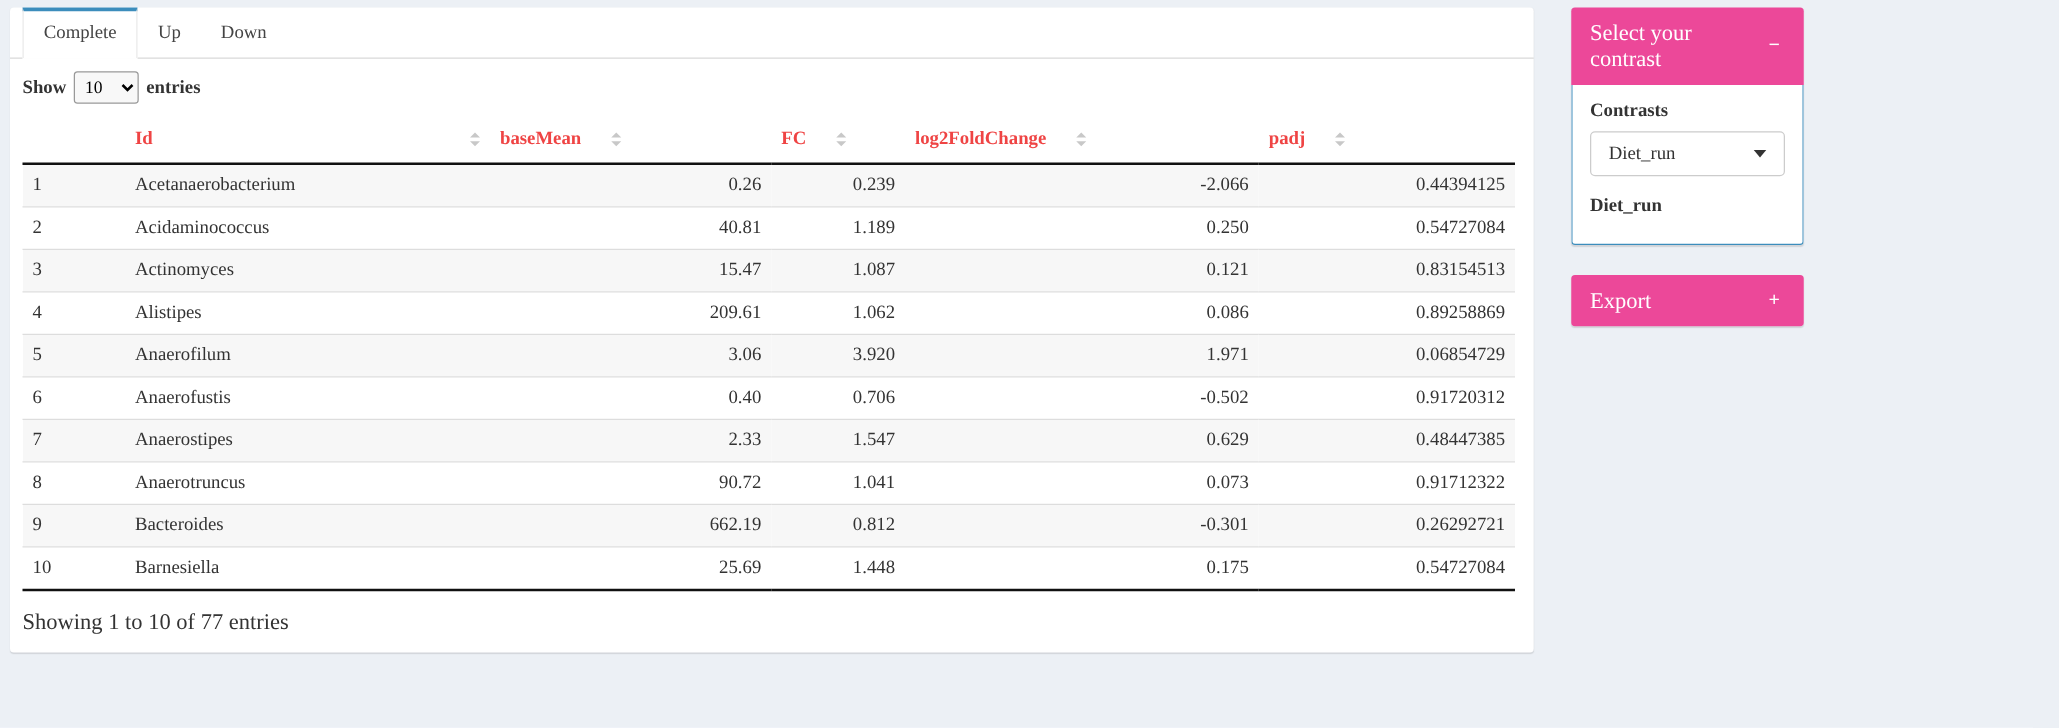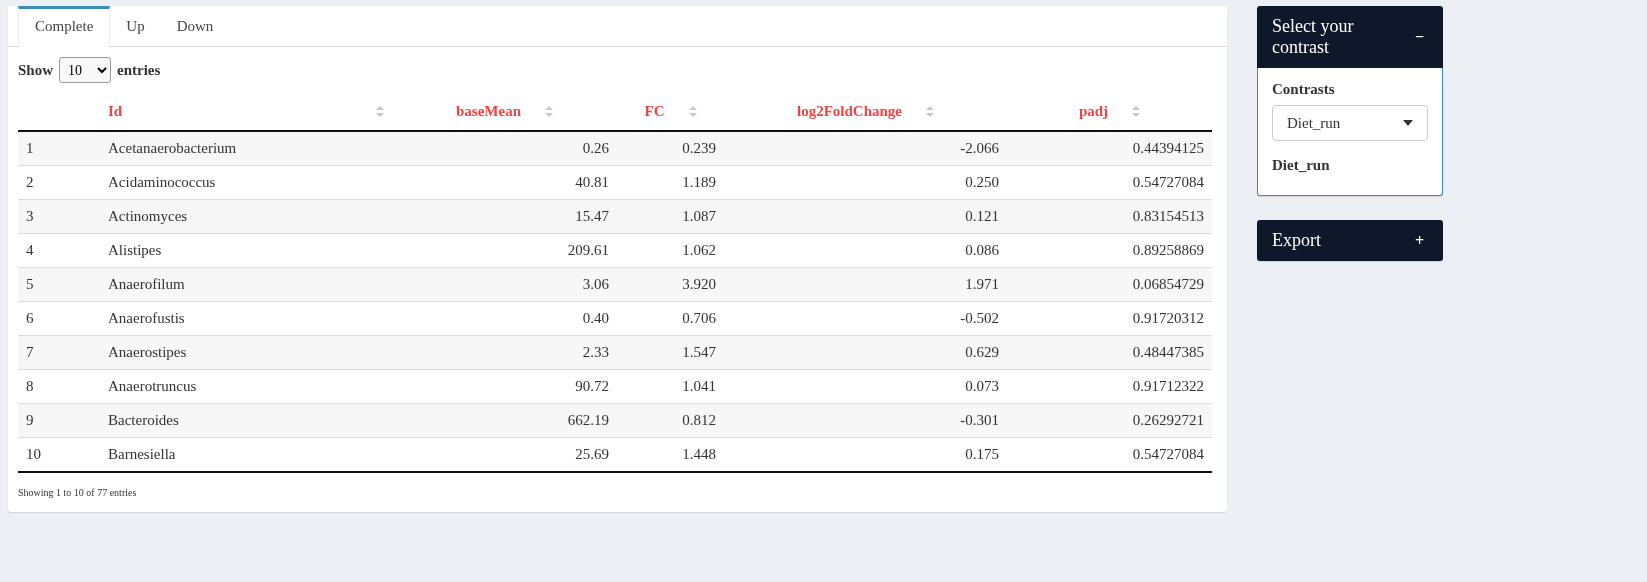--- a/index.html
+++ b/index.html
@@ -67,21 +67,21 @@
     width: 1194px; border-collapse: collapse; table-layout: fixed;
   }
   table.results thead th {
     font-weight: 700; font-size: 15px; color: #ef4444;
     padding: 10px 8px;
     border-bottom: 2px solid #111;
     cursor: pointer;
   }
   th .th-inner { display: flex; align-items: center; }
   th.col-id .th-inner { justify-content: space-between; }
-  th.num .th-inner { justify-content: center; gap: 24px; }
+  th.num .th-inner { justify-content: flex-start; gap: 24px; }
   .sorter { display: inline-flex; flex-direction: column; gap: 3px; }
   .sorter .tri-up {
     width: 0; height: 0;
     border-left: 4px solid transparent; border-right: 4px solid transparent;
     border-bottom: 4px solid #c8c8c8;
   }
   .sorter .tri-down {
     width: 0; height: 0;
     border-left: 4px solid transparent; border-right: 4px solid transparent;
     border-top: 4px solid #c8c8c8;
@@ -94,38 +94,38 @@
   table.results tbody tr:nth-child(odd) { background: #f7f7f7; }
   table.results tbody tr:last-child td { border-bottom: 2px solid #111; }
   td.num { text-align: right; }
   td.idx { padding-left: 15px; }
 
   
   .table-footer {
     display: flex; justify-content: space-between; align-items: center;
     padding-top: 14px; width: 1194px;
   }
-  .dt-info { font-size: 10px; color: #333; }
+  .dt-info { font-size: 18px; color: #333; }
   .pagination { display: flex; align-items: center; }
   .page-btn {
     padding: 5px 13px; margin-left: 3px;
     color: #555; cursor: pointer; font-size: 15px;
   }
   .page-btn.disabled { color: #999; cursor: default; }
   .page-btn.current {
     background: #eee; border: 1px solid #cdcdcd; border-radius: 3px;
     color: #333;
   }
   .page-btn.ellipsis { color: #777; cursor: default; }
 
   
   .sidebar { width: 385px; display: flex; flex-direction: column; }
   .box { box-shadow: 0 1px 1px rgba(0,0,0,.12); border-radius: 3px; }
   .box-header {
-    background: #0f172a; color: #fff;
+    background: #ec4899; color: #fff;
     padding: 10px 15px;
     border-radius: 3px 3px 0 0;
     display: flex; justify-content: space-between; align-items: center;
   }
   .box-header .box-title { font-size: 18px; }
   .collapse-btn {
     color: #fff; font-weight: 700; font-size: 16px;
     cursor: pointer; line-height: 1;
     padding: 2px 4px;
   }

